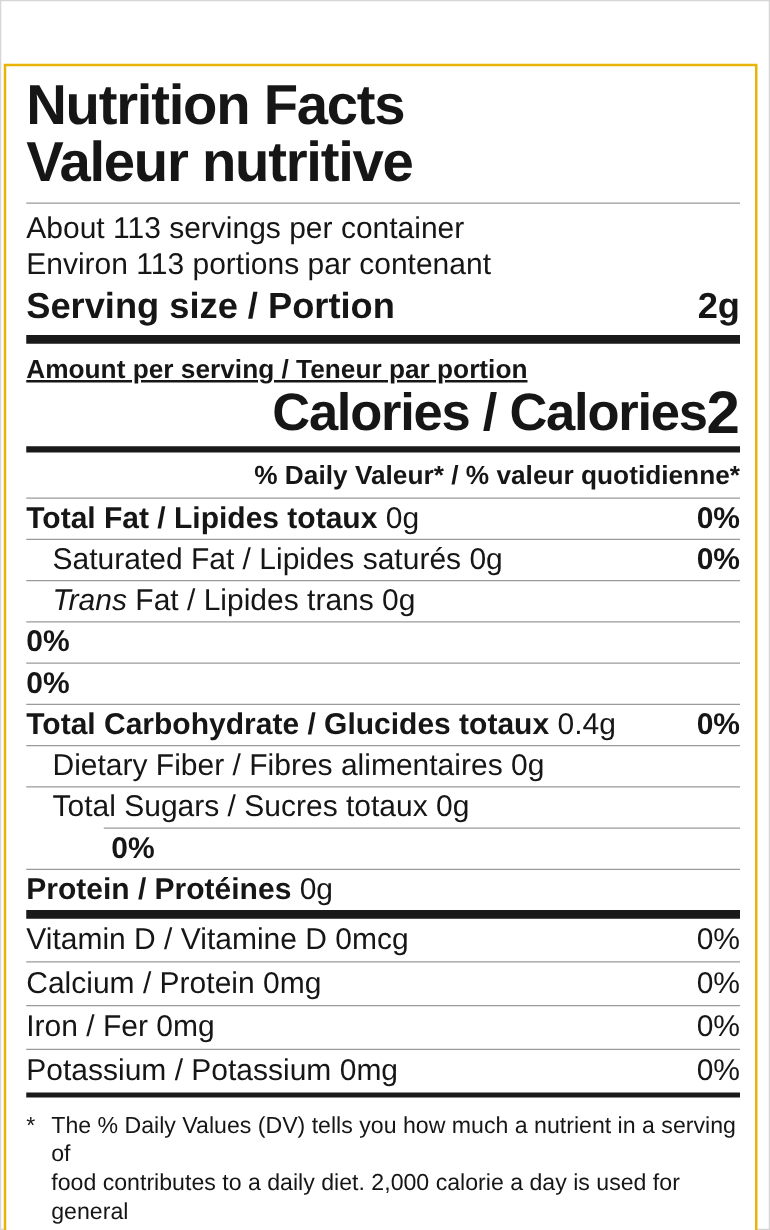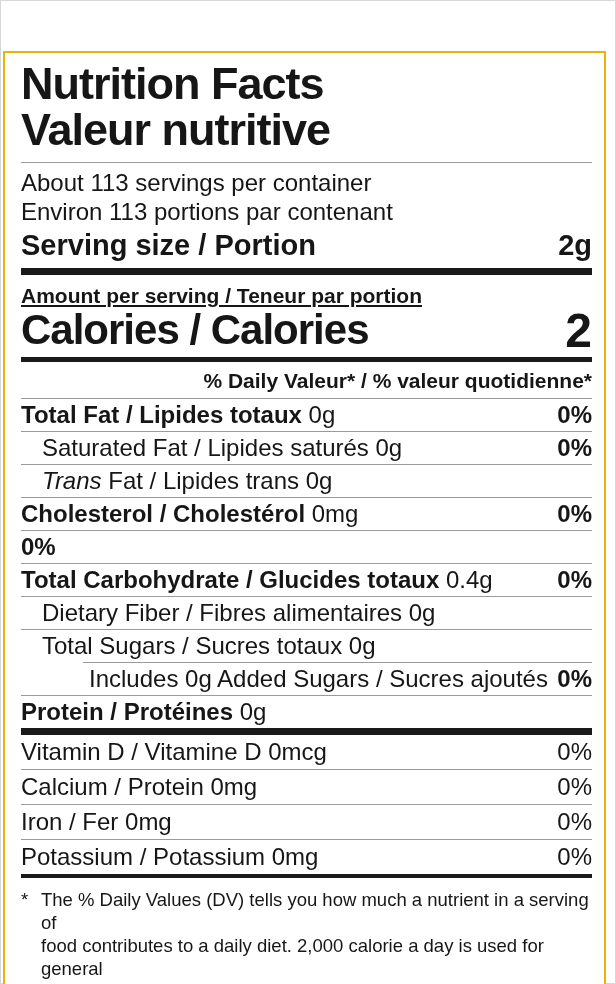--- a/index.html
+++ b/index.html
@@ -10,21 +10,21 @@
   .hl{border-top:1px solid #9a9a9a;height:0;}
   .hl-title{margin:9px 0 5px 0;}
   .servings{font-size:24px;line-height:29px;white-space:nowrap;}
   .serving-row{display:flex;justify-content:space-between;align-items:baseline;font-weight:bold;font-size:29px;line-height:33px;margin-top:3px;white-space:nowrap;}
   .bar{background:#1a1a1a;}
   .bar7{height:7px;}
   .bar5{height:5px;}
   .bar4{height:4px;}
   .mt6{margin-top:6px;}
   .amount{font-weight:bold;font-size:21px;line-height:24px;margin-top:9px;white-space:nowrap;text-decoration:underline;}
-  .cal-row{display:flex;justify-content:space-between;align-items:flex-end;margin-top:1px;margin-bottom:6px;}
+  .cal-row{display:flex;justify-content:flex-end;align-items:flex-end;margin-top:1px;margin-bottom:6px;}
   .cal-label{font-size:42px;font-weight:bold;letter-spacing:-1px;line-height:42px;white-space:nowrap;}
   .cal-value{font-size:48px;font-weight:bold;line-height:40px;}
   .dv-header{text-align:right;font-weight:bold;font-size:21px;line-height:21px;padding:8px 0 7px 0;white-space:nowrap;}
   .nrow{display:flex;justify-content:space-between;align-items:center;font-size:24px;height:32px;white-space:nowrap;}
   .vrow{height:34px;}
   .indent1{padding-left:21px;}
   .indent2{padding-left:68px;}
   .b{font-weight:bold;}
   .i{font-style:italic;}
   .hl-indent{margin-left:62px;}
@@ -74,21 +74,20 @@
         <div class="nrow  indent1">
           <span><span>Saturated Fat / Lipides saturés 0g</span></span>
           <span class="b">0%</span>
         </div>
         <div class="hl"></div>
         <div class="nrow  indent1">
           <span><span class="i">Trans</span><span> Fat / Lipides trans 0g</span></span>
         </div>
         <div class="hl"></div>
         <div class="nrow ">
-          <span><span class="b">Cholesterol / Cholestérol</span><span> 0mg</span></span>
           <span class="b">0%</span>
         </div>
         <div class="hl"></div>
         <div class="nrow ">
           <span class="b">0%</span>
         </div>
         <div class="hl"></div>
         <div class="nrow ">
           <span><span class="b">Total Carbohydrate / Glucides totaux</span><span> 0.4g</span></span>
           <span class="b">0%</span>
@@ -96,21 +95,20 @@
         <div class="hl"></div>
         <div class="nrow  indent1">
           <span><span>Dietary Fiber / Fibres alimentaires 0g</span></span>
         </div>
         <div class="hl"></div>
         <div class="nrow  indent1">
           <span><span>Total Sugars / Sucres totaux 0g</span></span>
         </div>
         <div class="hl hl-indent"></div>
         <div class="nrow  indent2">
-          <span><span>Includes 0g Added Sugars / Sucres ajoutés</span></span>
           <span class="b">0%</span>
         </div>
         <div class="hl"></div>
         <div class="nrow ">
           <span><span class="b">Protein / Protéines</span><span> 0g</span></span>
         </div>
       </div>
 
     <div class="bar bar7"></div>
 

